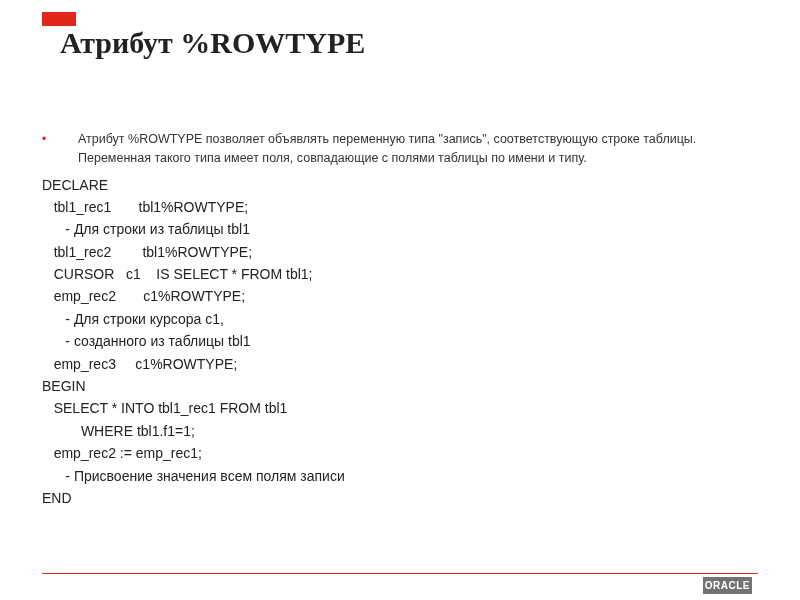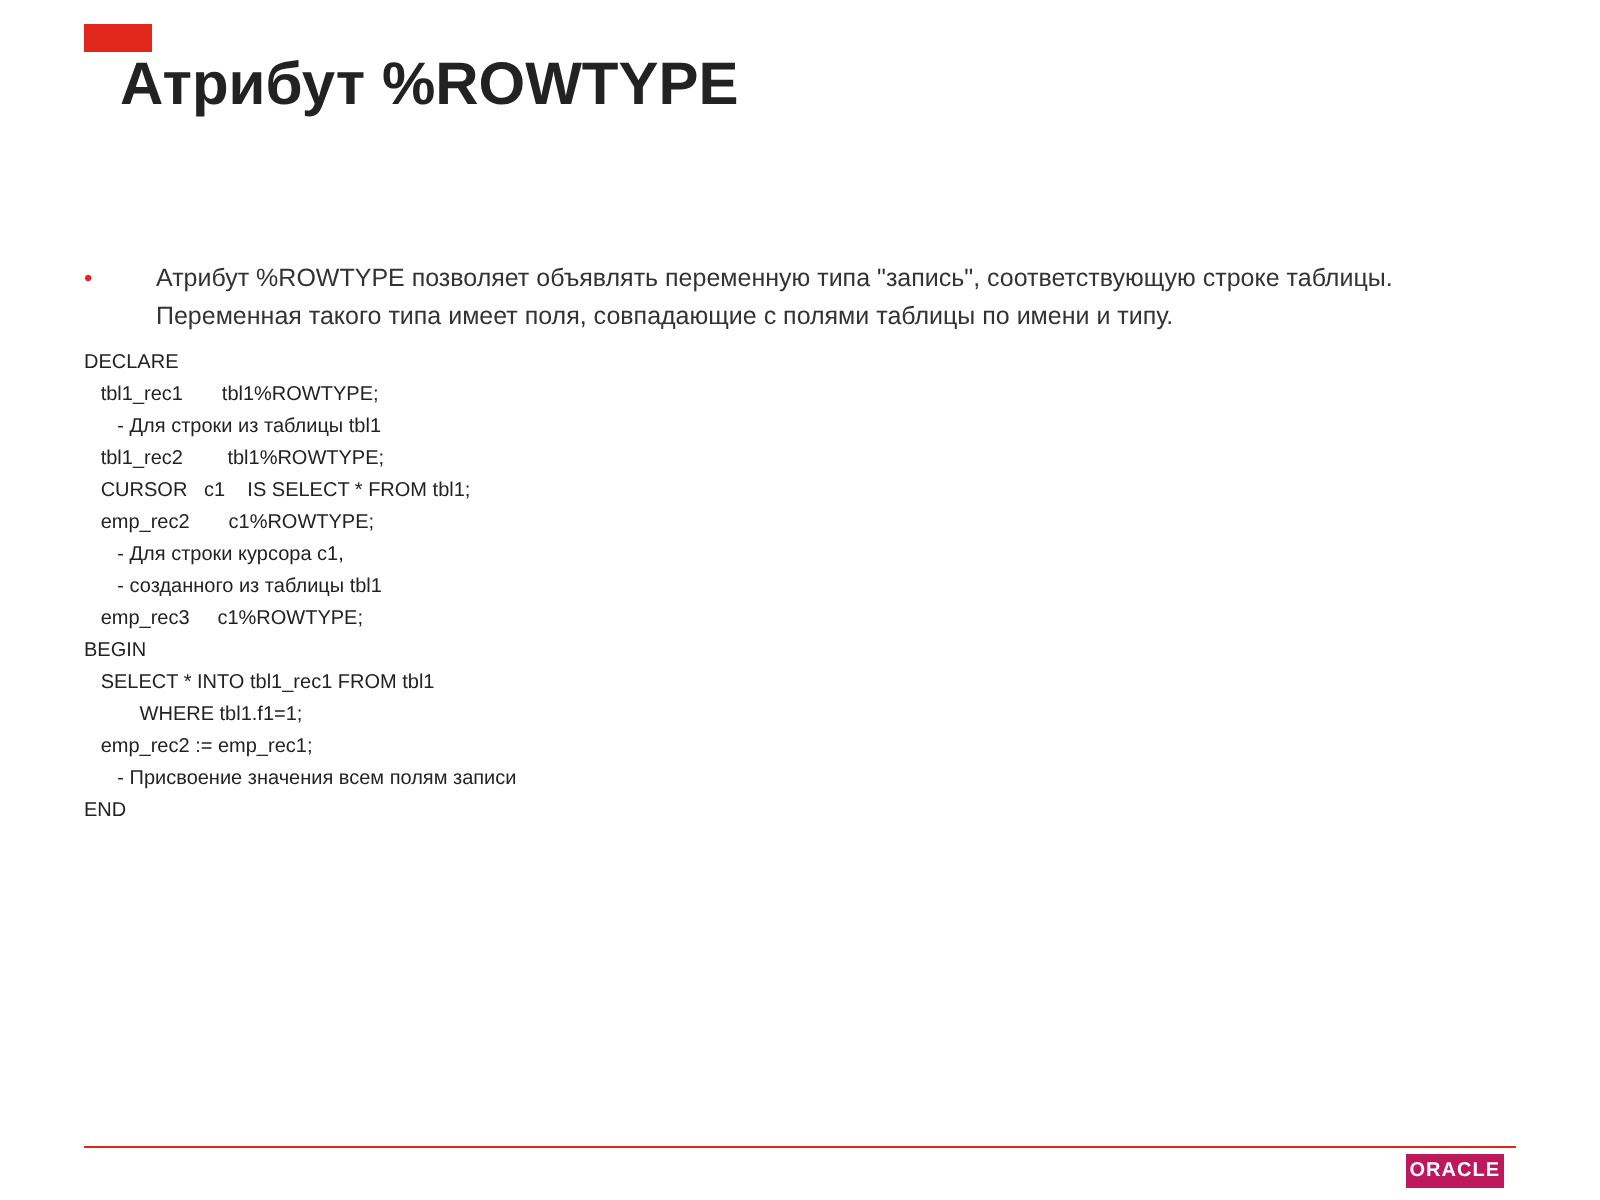--- a/index.html
+++ b/index.html
@@ -20,20 +20,21 @@
     height: 14px;
     background: #e1261c;
   }
   .title {
     position: absolute;
     left: 60px;
     top: 26px;
     font-size: 30px;
     font-weight: 700;
     color: #222;
+    font-family: Liberation Serif, serif;
   }
   .body-area {
     position: absolute;
     left: 42px;
     top: 130px;
     width: 700px;
     color: #333;
   }
   .bullet-line {
     display: flex;
@@ -46,40 +47,40 @@
     width: 12px;
     flex: 0 0 12px;
     font-size: 12px;
   }
   .bullet-line .txt {
     flex: 1;
     margin-left: 24px;
   }
   .code-area {
     margin-top: 6px;
-    font-size: 10px;
+    font-size: 14px;
     line-height: 1.6;
     color: #222;
     white-space: pre;
     font-family: Arial, Helvetica, sans-serif;
   }
   .footer-line {
     position: absolute;
     left: 42px;
     right: 42px;
     bottom: 26px;
     border-top: 1.5px solid #e1261c;
   }
   .oracle-logo {
     position: absolute;
     right: 48px;
     bottom: 6px;
     display: flex;
     align-items: center;
-    background: #be185d;
+    background: #737373;
     padding: 2px 2px;
     height: 13px;
     letter-spacing: 0.5px;
   }
   .oracle-logo span {
     font-family: Arial, Helvetica, sans-serif;
     font-weight: 700;
     color: #ffffff;
     font-size: 10px;
   }

